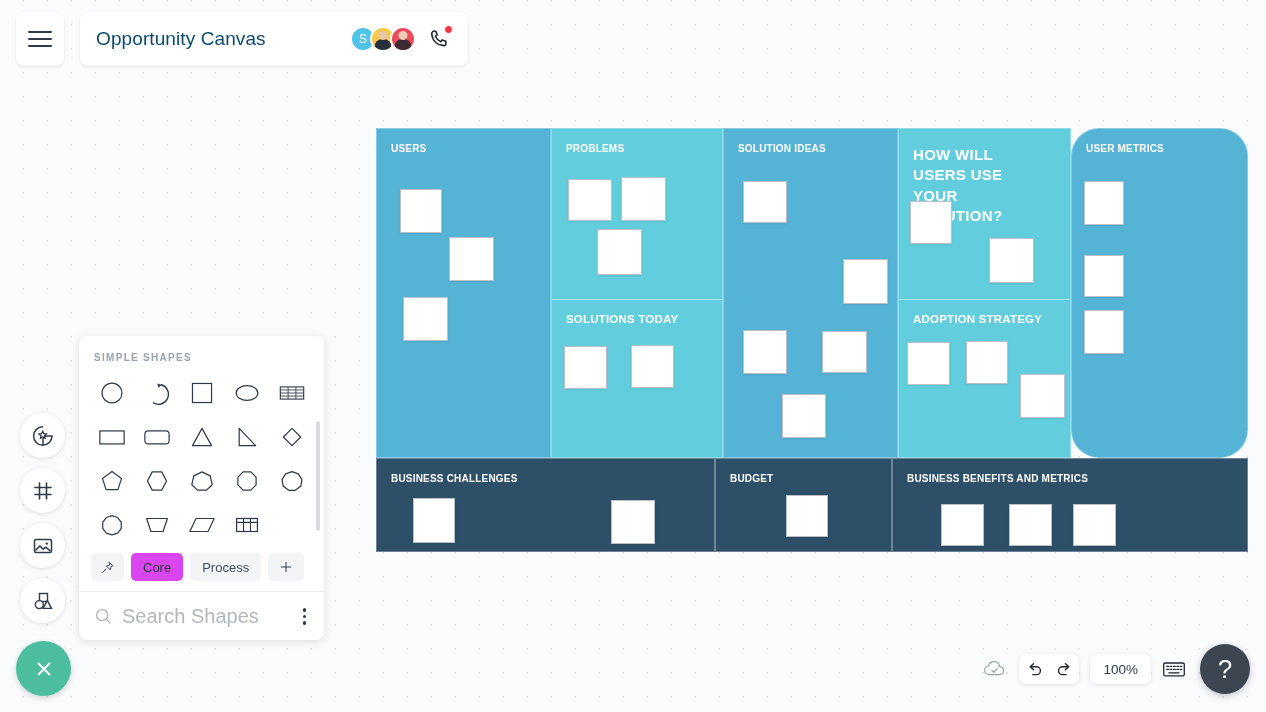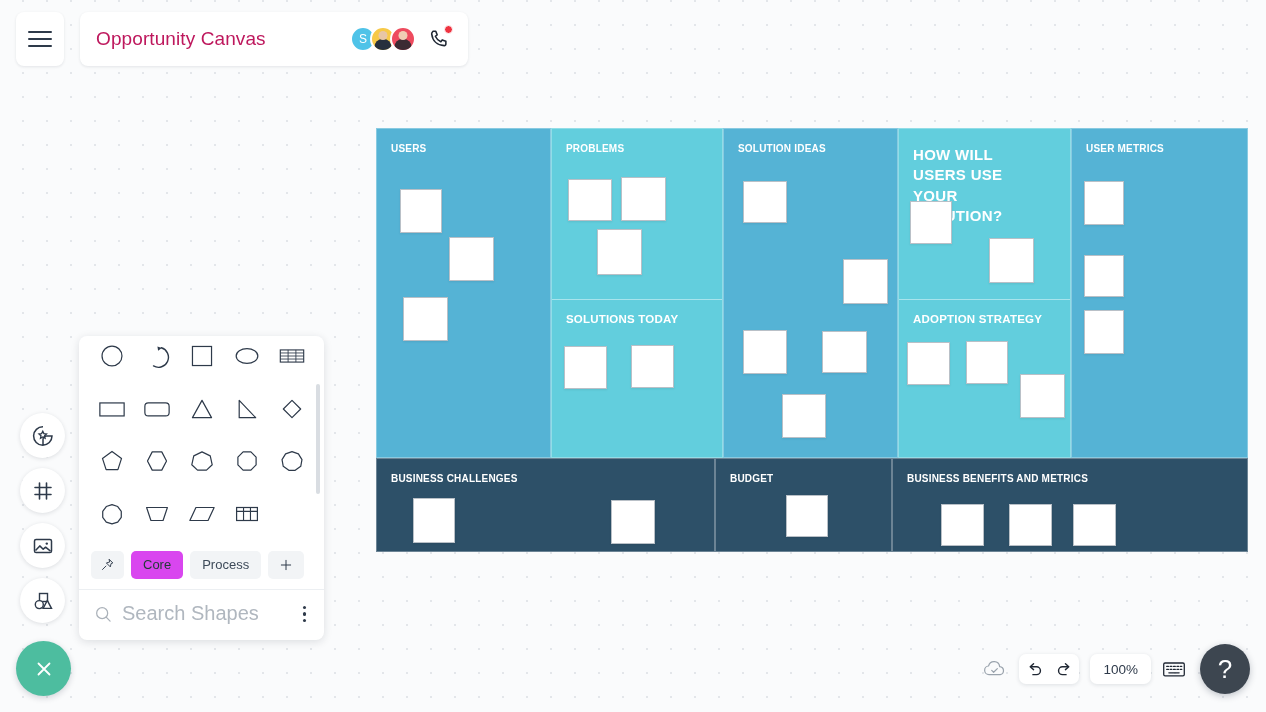--- a/index.html
+++ b/index.html
@@ -47,21 +47,21 @@
     width: 388px; height: 54px;
     background: #ffffff;
     border-radius: 8px;
     box-shadow: 0 1px 3px rgba(20,30,50,0.10);
     display: flex;
     align-items: center;
     padding: 0 16px;
   }
   .board-title {
     font-size: 19px;
-    color: #be185d;
+    color: #0c4a6e;
     font-weight: 400;
     letter-spacing: 0.1px;
     white-space: nowrap;
   }
   .collab {
     margin-left: auto;
     display: flex;
     align-items: center;
   }
   .avatar {
@@ -358,20 +358,21 @@
     </div>
   </div>
 
   <div class="close-fab">
     <svg width="24" height="24" viewBox="0 0 24 24">
       <path d="M6.5 6.5l11 11M17.5 6.5l-11 11" stroke="#ffffff" stroke-width="1.8" stroke-linecap="round"></path>
     </svg>
   </div>
 
   <div class="shapes-panel">
+    <div class="shapes-header">SIMPLE SHAPES</div>
 
     <div class="shapes-grid">
       <div class="panel-scrollbar"></div>
 
       <div class="shape-cell">
         <svg width="26" height="26" viewBox="0 0 30 30">
             <circle cx="15" cy="15" r="11.5" stroke="#2e3a4a" stroke-width="1.4" fill="none"></circle>
           </svg>
       </div>
       <div class="shape-cell">
@@ -548,21 +549,21 @@
           </div>
           <div style="flex:1;position:relative;border-top:1px solid rgba(255,255,255,0.45);">
             <div class="panel-title" style="font-size:11.5px;padding-top:13px;">ADOPTION STRATEGY</div>
             <div class="note" style="left:8px;  top:42px; width:43px; height:43px;"></div>
             <div class="note" style="left:67px; top:41px; width:42px; height:43px;"></div>
             <div class="note" style="left:121px;top:74px; width:45px; height:44px;"></div>
           </div>
         </div>
       </div>
 
-      <div class="panel" style="flex:1;background:#55b3d5;">
+      <div class="panel" style="flex:1;background:#55b3d5;border-radius:28px;">
         <div class="panel-title">USER METRICS</div>
         <div class="note" style="left:12px; top:52px;  width:40px; height:44px;"></div>
         <div class="note" style="left:12px; top:126px; width:40px; height:42px;"></div>
         <div class="note" style="left:12px; top:181px; width:40px; height:44px;"></div>
       </div>
     </div>
 
     <div class="board-bottom">
       <div class="panel" style="width:339px;background:#2d5068;">
         <div class="panel-title">BUSINESS CHALLENGES</div>

